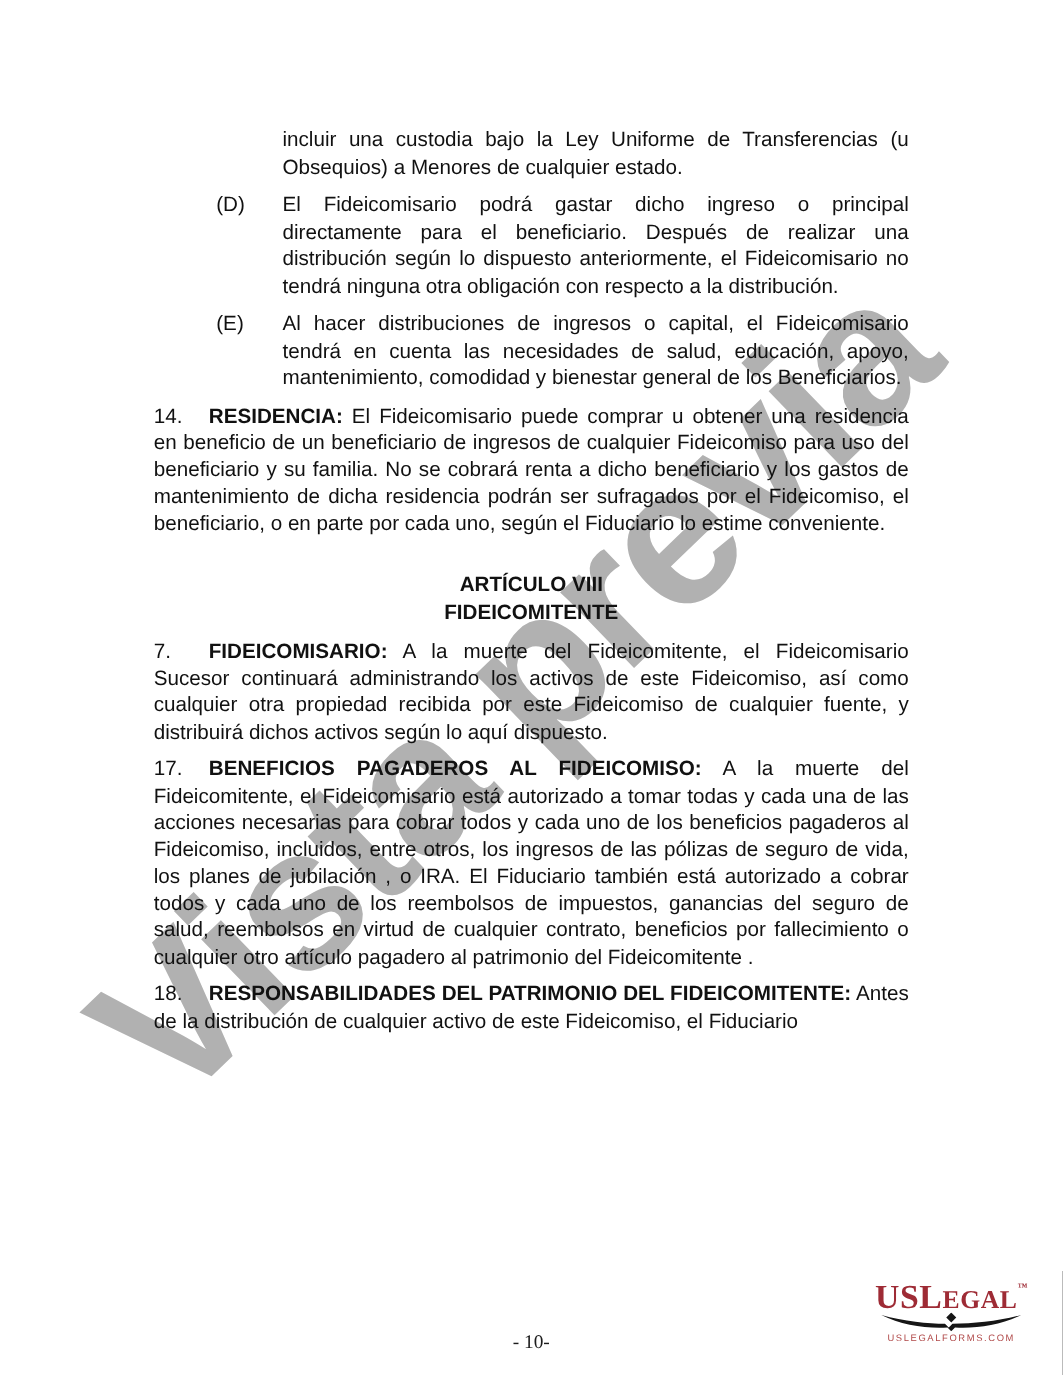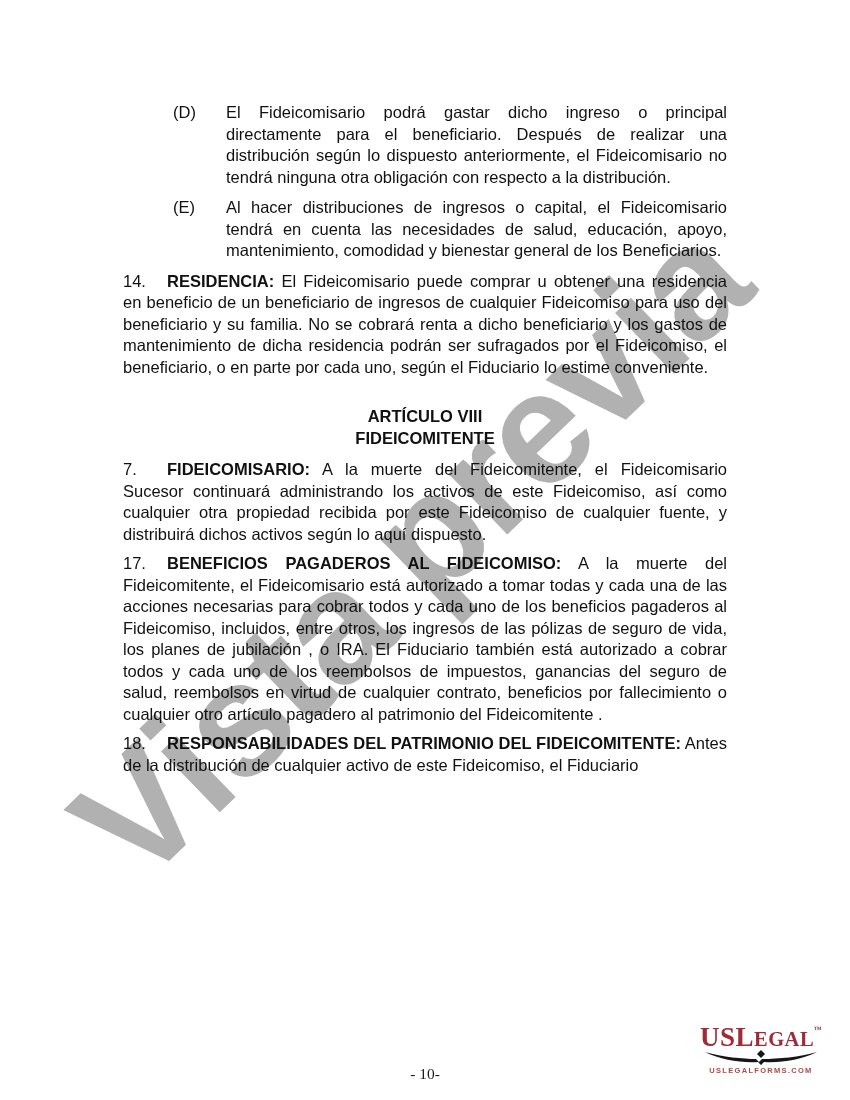--- a/index.html
+++ b/index.html
@@ -75,35 +75,38 @@
     color: #9e2b35;
     line-height: 1;
     white-space: nowrap;
   }
   .logo-word .lg { font-size: 27px; letter-spacing: 0.5px; }
   .logo-word .sm { font-size: 20.5px; letter-spacing: 0.5px; }
   .logo-word .tm { font-size: 8px; vertical-align: 14px; color: #9e2b35; }
   .wings { display: block; margin: -1px auto 1px auto; }
   .logo-site {
     font-size: 7.5px;
-    font-weight: bold;
+    font-weight: normal;
     letter-spacing: 1.3px;
     color: #b04848;
     white-space: nowrap;
   }
 </style>
 </head>
 <body>
 
 <div class="page">
 
   <div class="watermark">Vista previa</div>
 
   <div class="body-text">
 
+    <div class="indent cont">
+      <span>incluir una custodia bajo la Ley Uniforme de Transferencias (u Obsequios) a Menores de cualquier estado.</span>
+    </div>
 
     <div class="indent">
       <span class="letter">(D)</span>
       <span>El Fideicomisario podrá gastar dicho ingreso o principal directamente para el beneficiario. Después de realizar una distribución según lo dispuesto anteriormente, el Fideicomisario no tendrá ninguna otra obligación con respecto a la distribución.</span>
     </div>
 
     <div class="indent">
       <span class="letter">(E)</span>
       <span>Al hacer distribuciones de ingresos o capital, el Fideicomisario tendrá en cuenta las necesidades de salud, educación, apoyo, mantenimiento, comodidad y bienestar general de los Beneficiarios.</span>
     </div>

